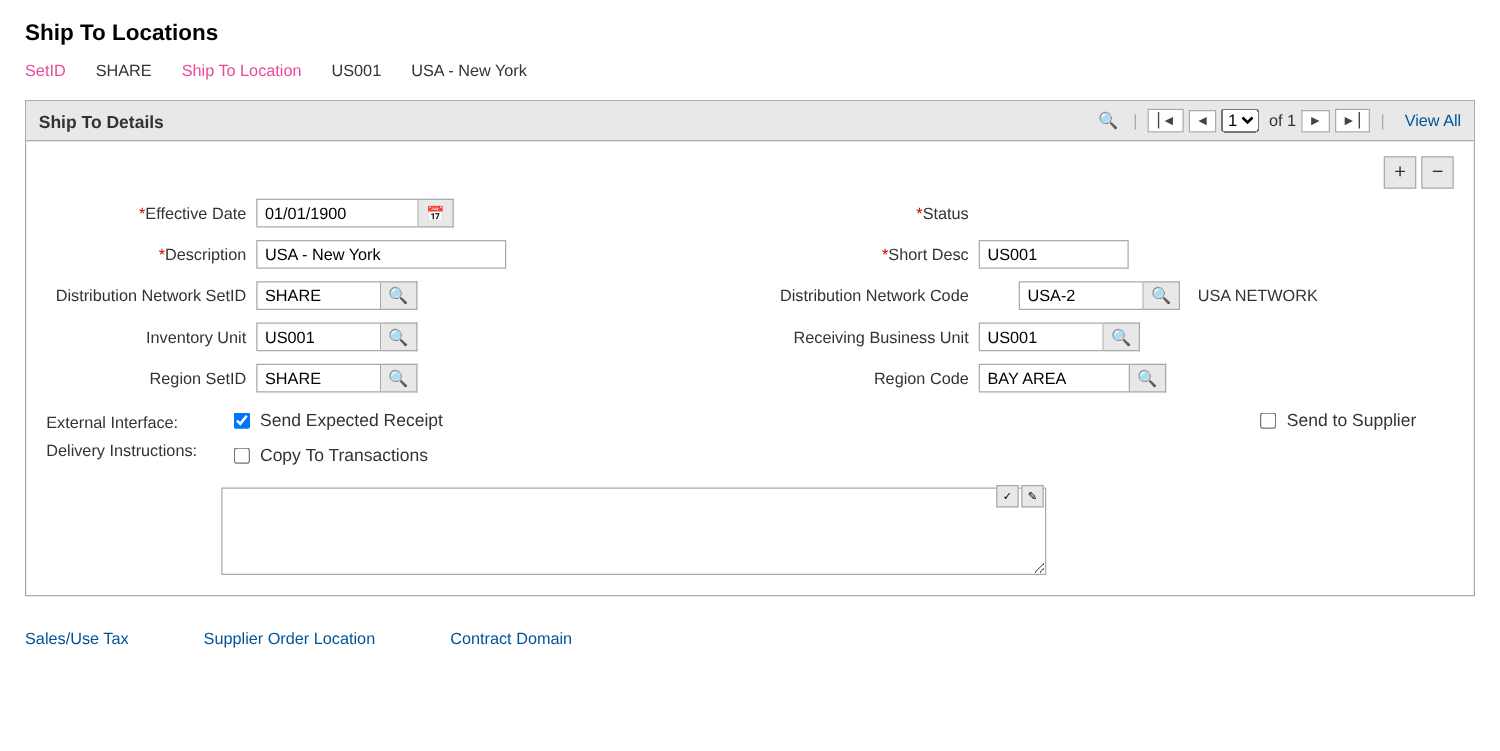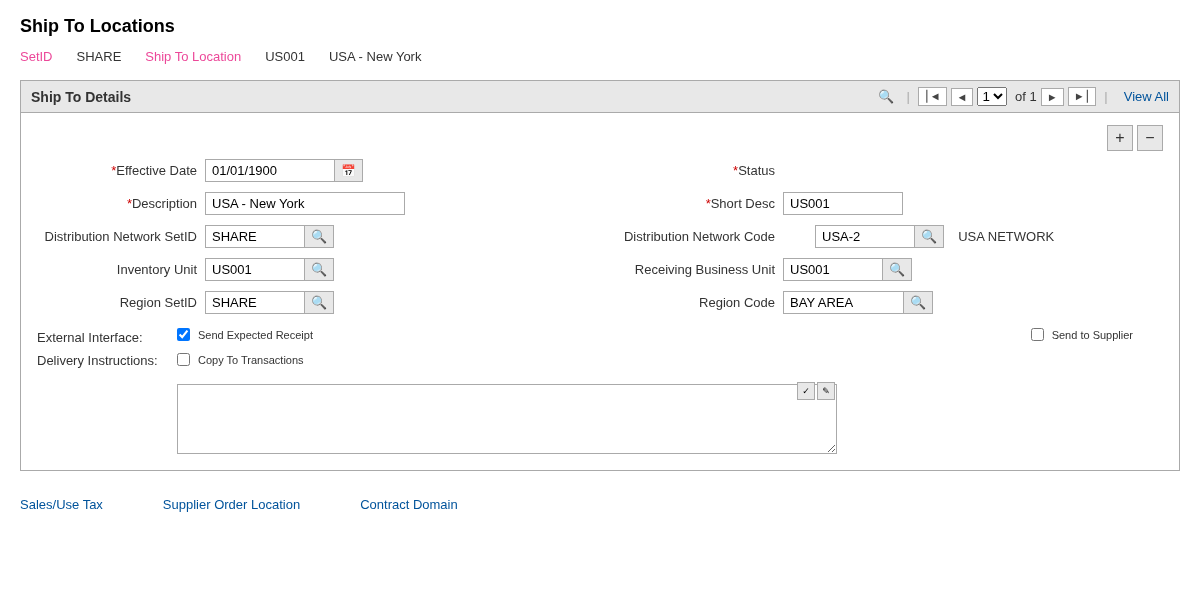--- a/index.html
+++ b/index.html
@@ -23,21 +23,21 @@
     .add-btn, .remove-btn { background: #e8e8e8; border: 1px solid #aaa; width: 26px; height: 26px; font-size: 16px; cursor: pointer; display: flex; align-items: center; justify-content: center; color: #333; }
     .form-grid { display: grid; grid-template-columns: 1fr 1fr; gap: 10px 30px; }
     .form-row { display: flex; align-items: center; gap: 8px; }
     .form-label { text-align: right; min-width: 160px; color: #333; font-size: 13px; }
     .form-control { border: 1px solid #aaa; padding: 3px 6px; font-size: 13px; background: #fff; }
     .form-control-date { width: 130px; }
     .search-icon-btn { background: #e8e8e8; border: 1px solid #aaa; border-left: none; padding: 3px 6px; cursor: pointer; font-size: 13px; color: #444; }
     .calendar-btn { background: #e8e8e8; border: 1px solid #aaa; border-left: none; padding: 3px 6px; cursor: pointer; font-size: 12px; color: #444; }
     .status-select { width: 120px; }
     .checkbox-row { display: flex; align-items: center; gap: 8px; margin-bottom: 6px; }
-    .checkbox-label { font-size: 11px; }
+    .checkbox-label { font-size: 14px; }
     .delivery-textarea { width: 660px; min-height: 70px; border: 1px solid #aaa; font-size: 13px; resize: vertical; margin-top: 4px; display: block; }
     .textarea-wrapper { position: relative; display: inline-block; }
     .textarea-icons { position: absolute; top: 2px; right: 2px; display: flex; gap: 2px; }
     .textarea-icon-btn { width: 18px; height: 18px; background: #e8e8e8; border: 1px solid #aaa; cursor: pointer; font-size: 9px; display: flex; align-items: center; justify-content: center; }
     .footer-links { display: flex; gap: 60px; padding: 10px 0 4px 0; }
     .footer-link { color: #00539b; cursor: pointer; text-decoration: none; font-size: 13px; }
     .input-with-search { display: flex; }
     .network-name { font-size: 13px; color: #333; margin-left: 6px; }
   </style>
 </head>
@@ -146,21 +146,21 @@
 
         <div class="form-row">
           <span class="form-label">Region Code</span>
           <div class="input-with-search">
             <input class="form-control" style="width: 121px;" type="text" value="BAY AREA">
             <button class="search-icon-btn">🔍</button>
           </div>
         </div>
       </div>
 
-      <div style="display:flex; gap: 10px; margin-top:14px; align-items:flex-start;">
+      <div style="display:flex; gap: 20px; margin-top:14px; align-items:flex-start;">
         <div style="display:flex; flex-direction:column; gap:8px; min-width:130px; padding-top:2px;">
           <span>External Interface:</span>
           <span>Delivery Instructions:</span>
         </div>
         <div style="display:flex; flex-direction:column; gap:6px;">
           <div class="checkbox-row">
             <input type="checkbox" checked="" style="">
             <span class="checkbox-label">Send Expected Receipt</span>
           </div>
           <div class="checkbox-row">

